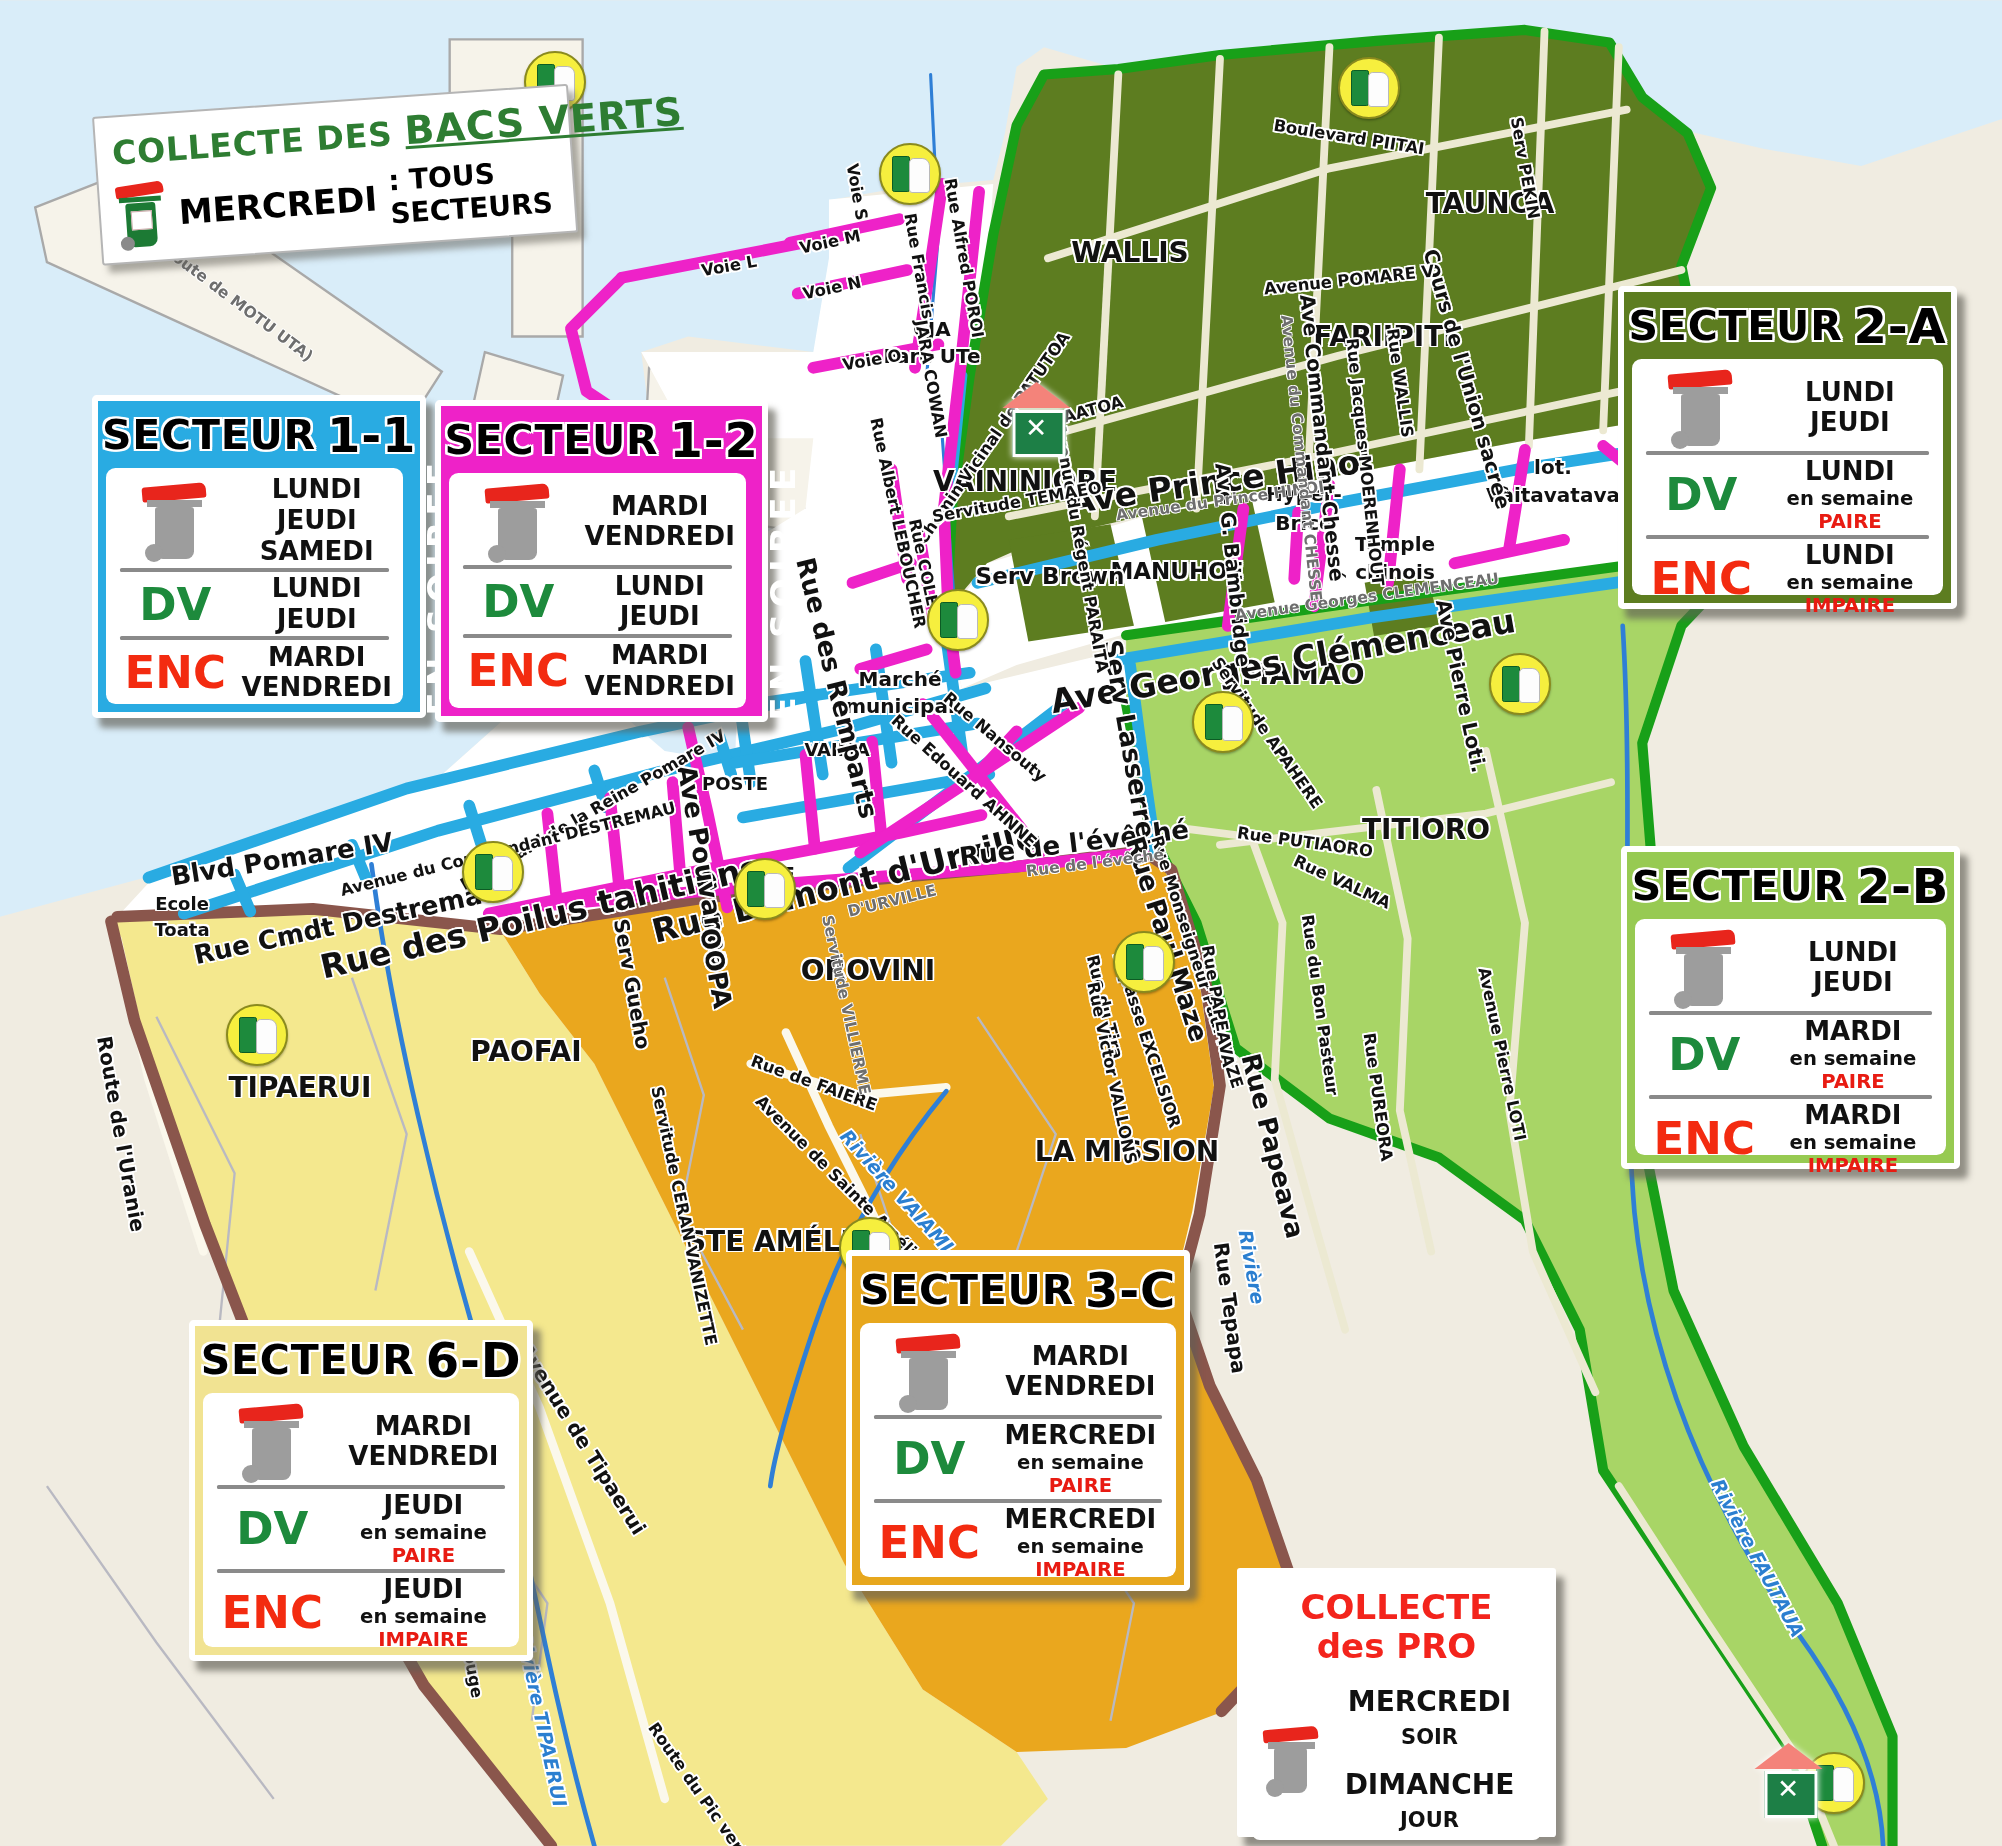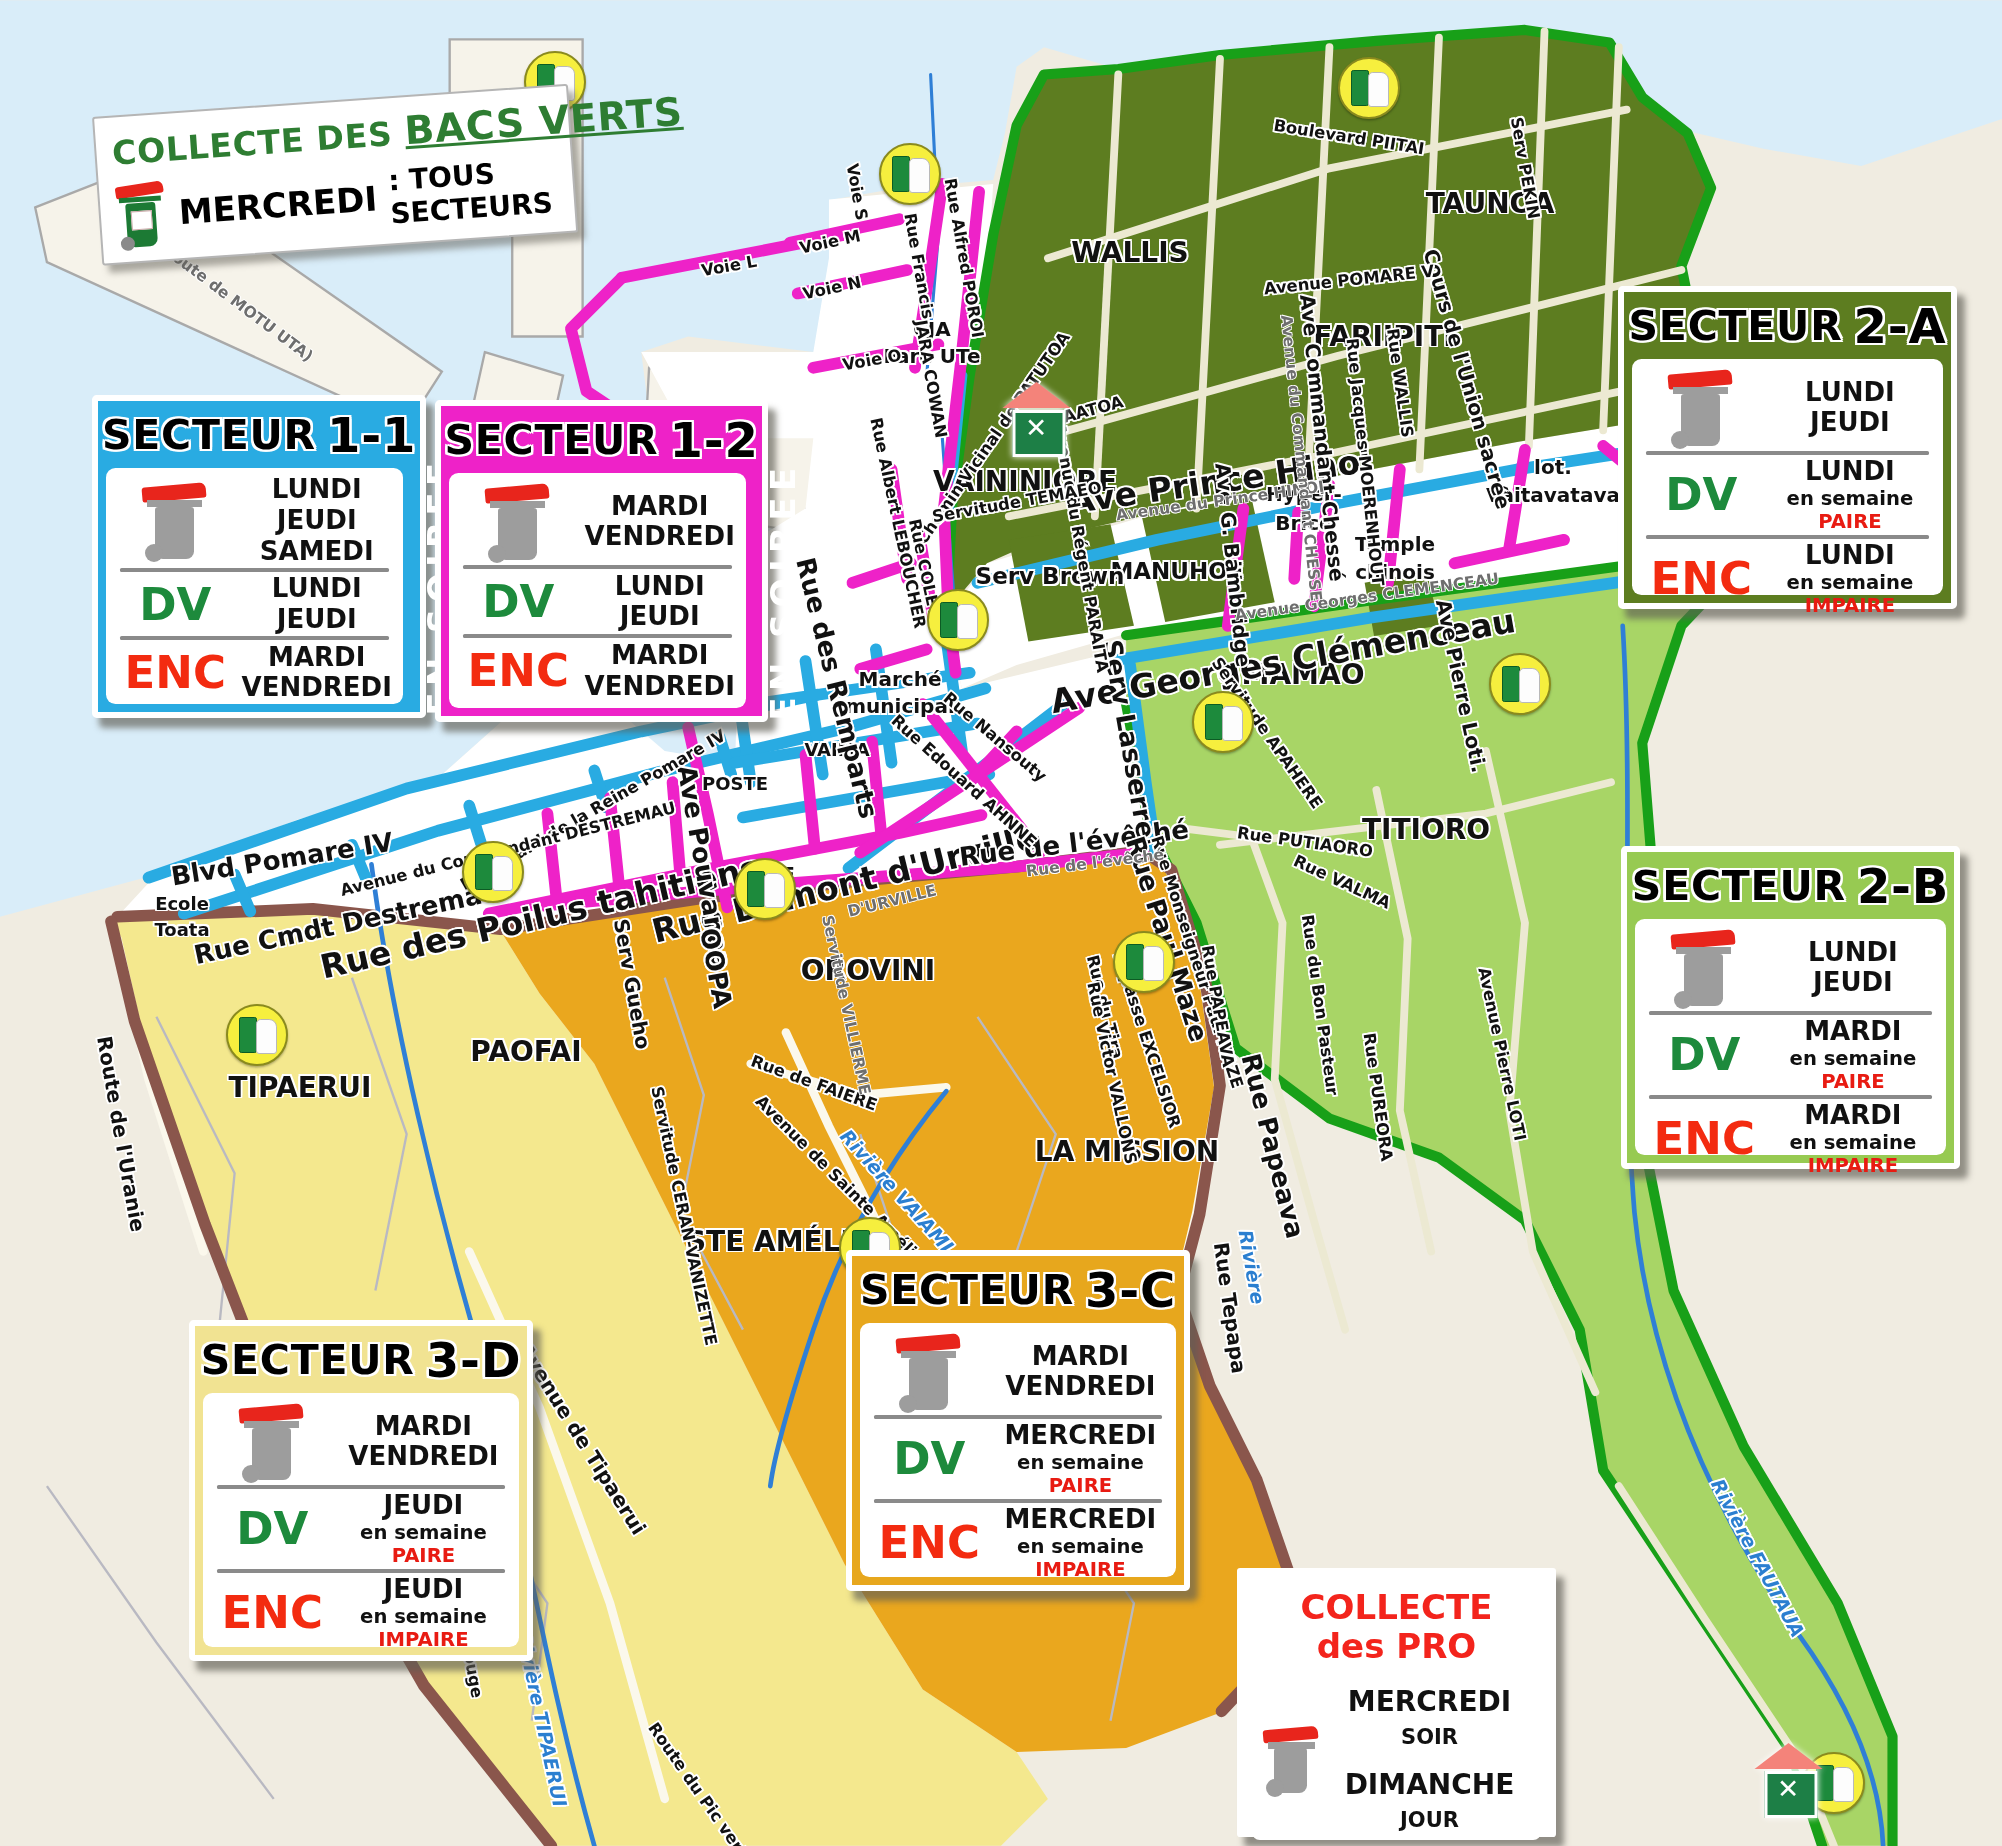--- a/index.html
+++ b/index.html
@@ -645,21 +645,21 @@
               <div class="day-sub"><span>en semaine</span> <span class="parity">IMPAIRE</span></div>
             </div>
           </div>
     </div>
   </div>
 </div>
 
 <div class="sector-box" style="left:189px;top:1320px;width:332px;height:329px;background:#f1e392;">
   <div class="sb-title">
         <span>SECTEUR</span>
-        <span class="sb-num">3-D</span>
+        <span class="sb-num">6-D</span>
       </div>
   <div class="sb-body">
     <div class="sb-panel">
       <div class="sb-row">
             <div class="sb-left">
               <div class="bin">
                 <div class="lid"></div>
                 <div class="hbar"></div>
                 <div class="bodyp"></div>
                 <div class="wheel"></div>

